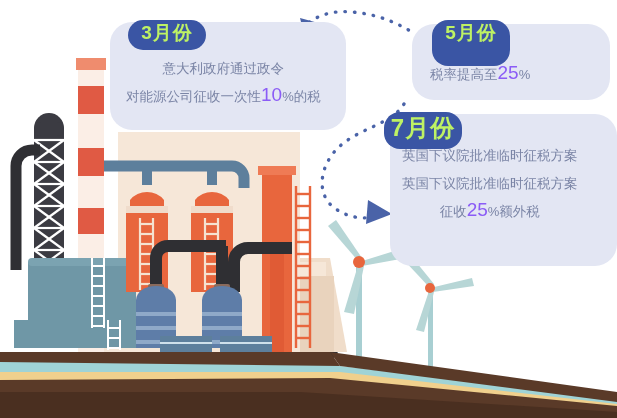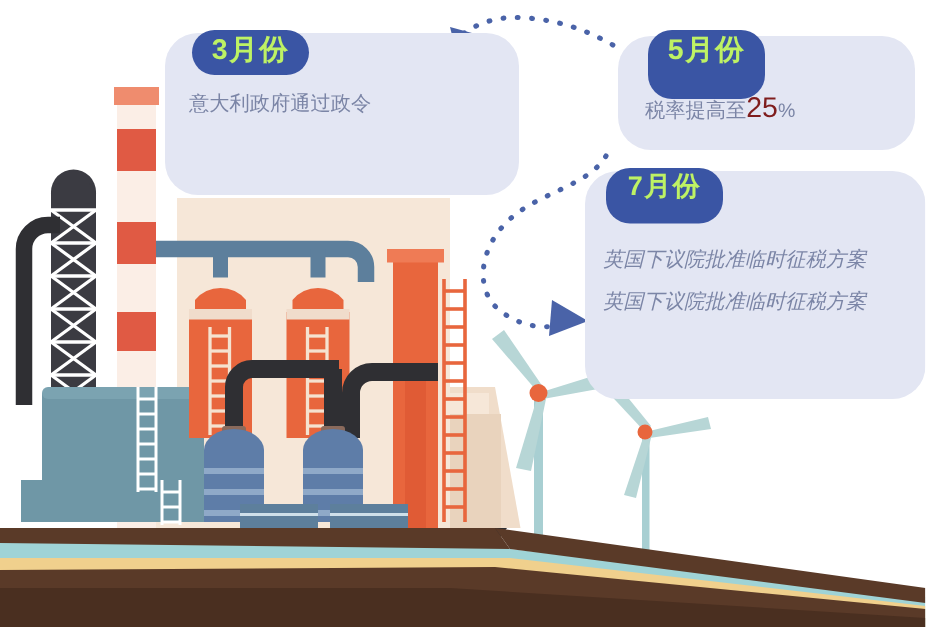--- a/index.html
+++ b/index.html
@@ -9,28 +9,28 @@
 
   .callout{position:absolute;border-radius:22px;background:#e3e6f3;box-sizing:border-box;}
   .callout.c1{left:110px;top:22px;width:236px;height:108px;}
   .callout.c2{left:412px;top:24px;width:198px;height:76px;}
   .callout.c3{left:390px;top:114px;width:227px;height:152px;}
 
   .pill{position:absolute;background:#3a55a4;border-radius:16px;display:flex;align-items:flex-start;
         justify-content:center;color:#bef264;font-weight:bold;letter-spacing:1px;}
   .pill.p1{left:128px;top:20px;width:78px;height:30px;font-size:19px;}
   .pill.p2{left:432px;top:20px;width:78px;height:46px;font-size:19px;}
-  .pill.p3{left:404px;top:112px;width:78px;height:37px;font-size:18px;}
+  .pill.p3{left:384px;top:112px;width:78px;height:37px;font-size:24px;}
 
   .ctext{position:absolute;color:#7b85a6;line-height:1.62;font-size:13.5px;white-space:nowrap;text-align:center;}
-  .ctext .big{font-size:19px;color:#7f1d1d;letter-spacing:0px;}
+  .ctext .big{font-size:19px;color:#8b5cf6;letter-spacing:0px;}
   .ctext .pct{font-size:13px;}
   .t1{left:126px;top:58px;}
   .t2{left:430px;top:58px;}
-  .t3{left:402px;top:162px;font-style:italic;}
+  .t3{left:402px;top:145px;}
   .t3 .gap{display:block;height:6px;}
 </style>
 </head>
 <body>
 
 <div id="stage">
 
   <svg id="art" viewBox="0 0 617 418">
     <defs>
       <clipPath id="clipAll">
@@ -249,33 +249,35 @@
       <path d="M368 200 L392 214 L366 224 Z" fill="#4a63a8"></path>
     </g>
   </svg>
 
   <div class="callout c1"></div>
   <div class="pill p1">
     <span>3月份</span>
   </div>
   <div class="ctext t1">
     <div>意大利政府通过政令</div>
+    <div><span>对能源公司征收一次性</span><span class="big">10</span><span class="pct">%</span><span>的税</span></div>
   </div>
 
   <div class="callout c2"></div>
   <div class="pill p2">
     <span>5月份</span>
   </div>
   <div class="ctext t2">
     <div><span>税率提高至</span><span class="big">25</span><span class="pct">%</span></div>
   </div>
 
   <div class="callout c3"></div>
   <div class="pill p3">
     <span>7月份</span>
   </div>
   <div class="ctext t3">
     <div>英国下议院批准临时征税方案</div>
     <span class="gap"></span>
     <div>英国下议院批准临时征税方案</div>
+    <div><span>征收</span><span class="big">25</span><span class="pct">%</span><span>额外税</span></div>
   </div>
 
 </div>
 
 </body></html>

